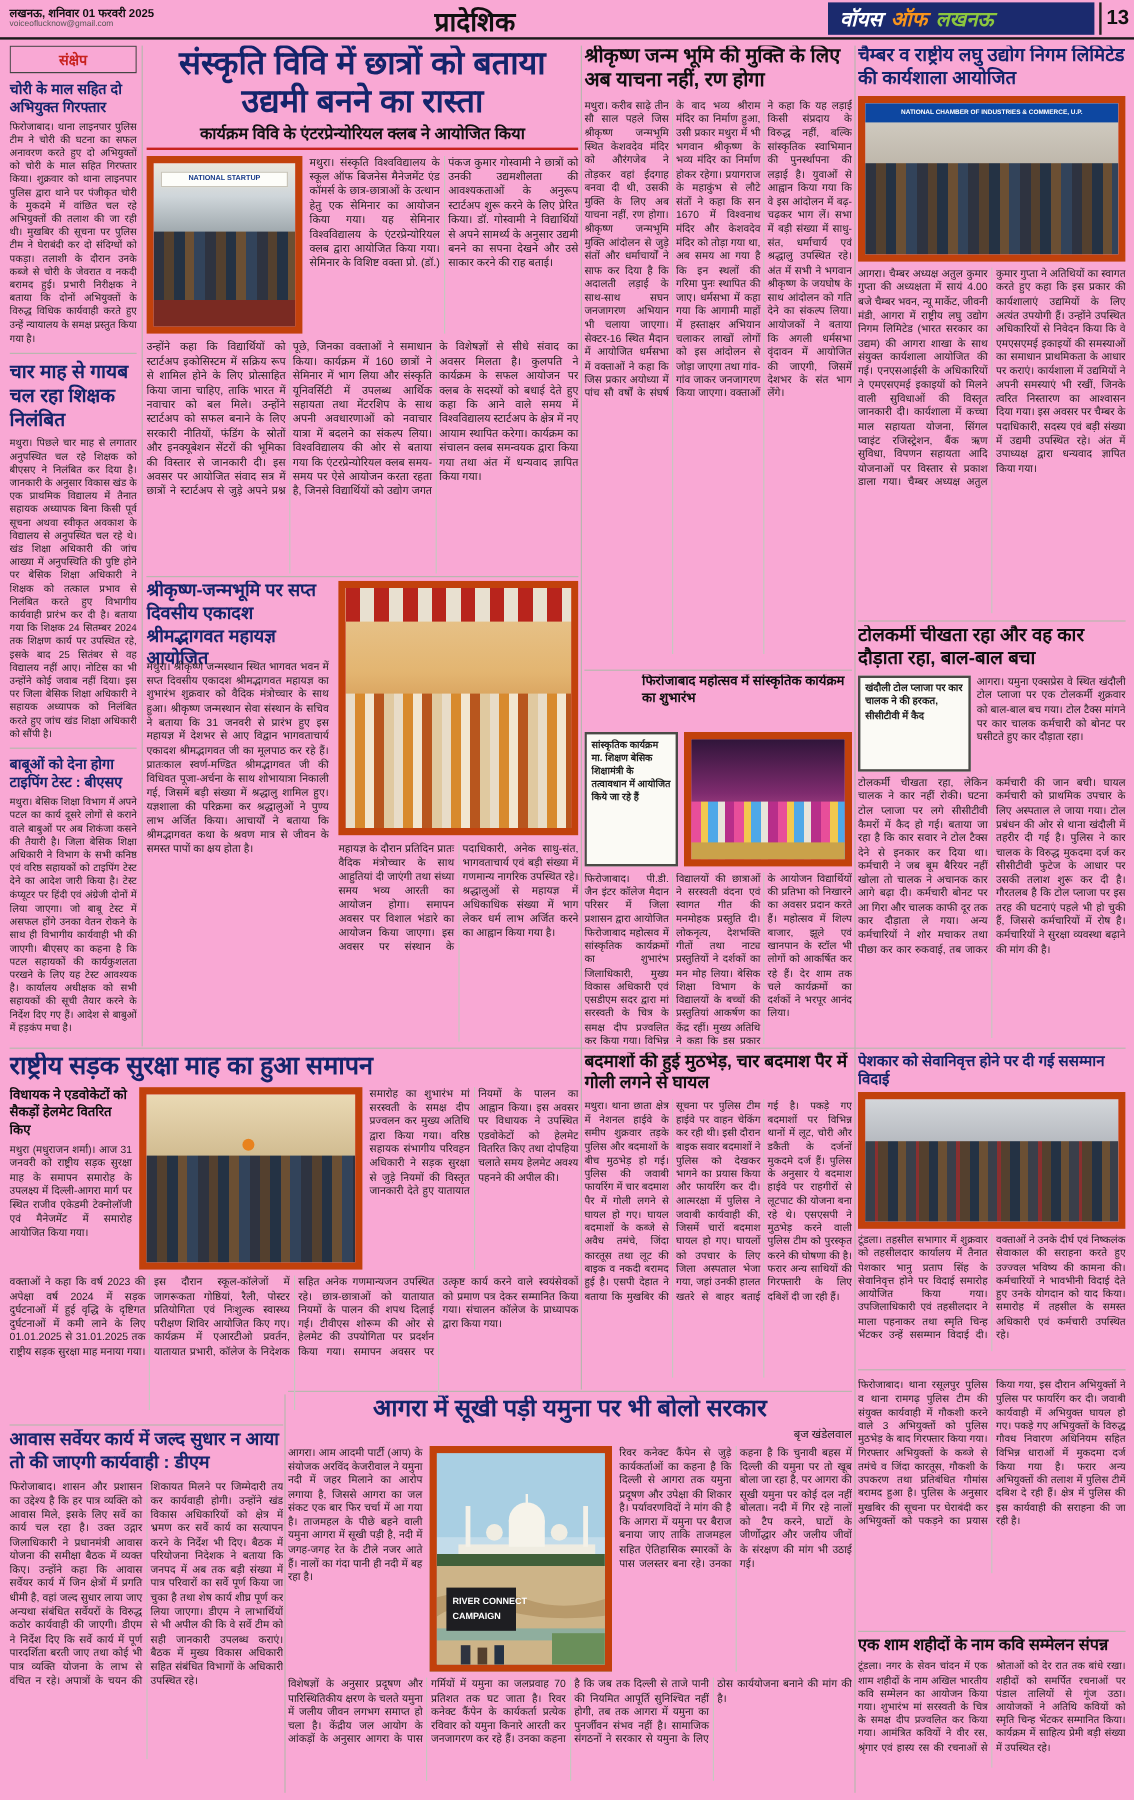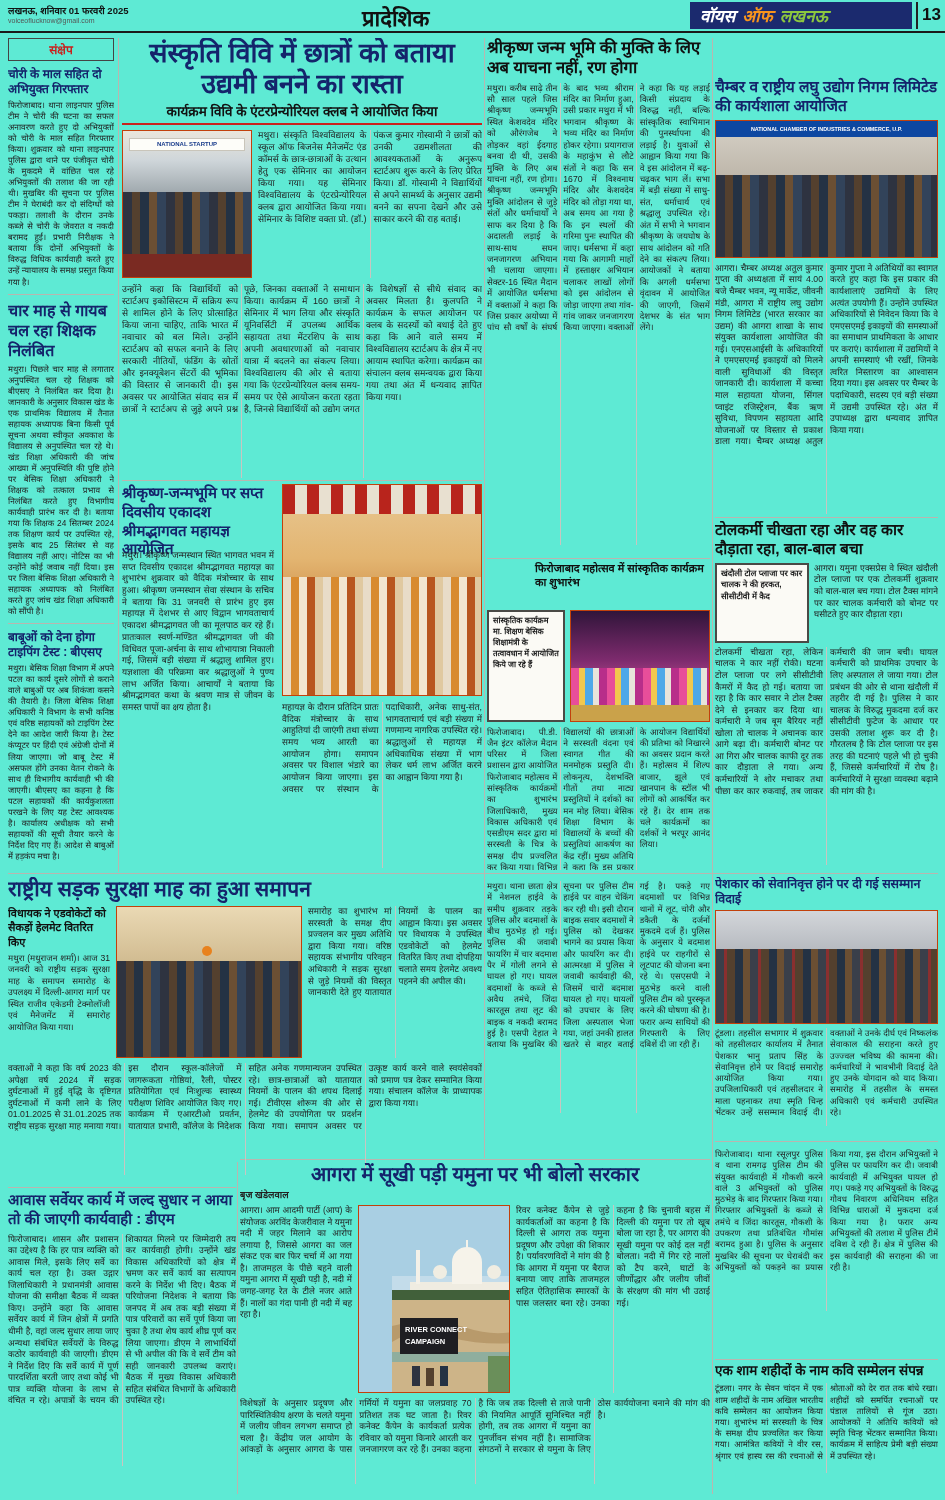--- a/index.html
+++ b/index.html
@@ -1,27 +1,27 @@
 <!DOCTYPE html>
 <html><head>
 <meta charset="utf-8">
 <style>
   * { margin:0; padding:0; box-sizing:border-box; }
   html,body { background:#dedbd4; }
   body { font-family:"Liberation Sans","DejaVu Sans",sans-serif; }
-  .page { position:relative; width:945px; height:1500px; background:#5eead4; margin:0 auto; overflow:hidden; }
+  .page { position:relative; width:945px; height:1500px; background:#f9a8d4; margin:0 auto; overflow:hidden; }
   .abs { position:absolute; }
   .story { position:absolute; overflow:hidden; }
   .hl { font-weight:bold; color:#14246b; }
   .hl.black { color:#101010; }
   .bt { font-size:9px; line-height:1.33; text-align:justify; color:#1f1f1f; }
   .c2 { column-count:2; column-gap:7px; column-rule:1px solid #c8c6c0; }
   .c3 { column-count:3; column-gap:6px; column-rule:1px solid #c8c6c0; }
   .c4 { column-count:4; column-gap:7px; column-rule:1px solid #c8c6c0; }
-  .photo { position:relative; border:1px solid #c2410c; overflow:hidden;padding-left:33px; }
+  .photo { position:relative; border:6px solid #c2410c; overflow:hidden; }
   .vr { position:absolute; width:1px; background:#b9b6af; }
   .hrl { position:absolute; height:1px; background:#b9b6af; }
   .redline { height:2px; background:#c8221e; }
   .crowd { position:absolute; left:0; right:0; bottom:0; height:58%;
     background:repeating-linear-gradient(90deg,#2e3340 0 9px,#54402e 9px 17px,#243244 17px 26px,#6b4f33 26px 34px,#32435a 34px 43px); }
   .ph-seminar { background:linear-gradient(180deg,#eae6dc 0%,#cfd6da 20%,#9aa3a8 45%,#6e6c66 75%,#4a4742 100%); }
   .ph-yagya { background:linear-gradient(180deg,#e8c894 0%,#e3b571 35%,#c67f3a 70%,#8a5524 100%); }
   .ph-chamber { background:linear-gradient(180deg,#d7d2c8 0%,#b5ada0 55%,#8f8a80 100%); }
   .ph-mahotsav { background:linear-gradient(180deg,#30153a 0%,#7e2b6e 45%,#d95fa0 85%,#e8a23e 100%); }
   .ph-sadak { background:linear-gradient(180deg,#ead9b4 0%,#c8b184 50%,#7a6543 100%); }
@@ -111,21 +111,21 @@
       <div class="box-note" style="width:78px;font-size:8px;flex:none;">सांस्कृतिक कार्यक्रम मा. शिक्षण बेसिक शिक्षामंत्री के तत्वावधान में आयोजित किये जा रहे हैं</div>
       <div class="photo ph-mahotsav" style="flex:1;height:112px;">
         <div class="crowd" style="height:48%;background:repeating-linear-gradient(90deg,#e associatedeb4e8 0 0);background:repeating-linear-gradient(90deg,#e84e9a 0 8px,#f2c84e 8px 14px,#4ea8e8 14px 22px,#e8e4da 22px 28px,#b82e8a 28px 36px);"></div>
         <div class="abs" style="left:0;right:0;bottom:0;height:14%;background:#caa24a;"></div>
       </div>
     </div>
     <div class="bt c3" style="margin-top:5px;height:156px;font-size:8.5px;">फिरोजाबाद। पी.डी. जैन इंटर कॉलेज मैदान परिसर में जिला प्रशासन द्वारा आयोजित फिरोजाबाद महोत्सव में सांस्कृतिक कार्यक्रमों का शुभारंभ जिलाधिकारी, मुख्य विकास अधिकारी एवं एसडीएम सदर द्वारा मां सरस्वती के चित्र के समक्ष दीप प्रज्वलित कर किया गया। विभिन्न विद्यालयों की छात्राओं ने सरस्वती वंदना एवं स्वागत गीत की मनमोहक प्रस्तुति दी। लोकनृत्य, देशभक्ति गीतों तथा नाट्य प्रस्तुतियों ने दर्शकों का मन मोह लिया। बेसिक शिक्षा विभाग के विद्यालयों के बच्चों की प्रस्तुतियां आकर्षण का केंद्र रहीं। मुख्य अतिथि ने कहा कि इस प्रकार के आयोजन विद्यार्थियों की प्रतिभा को निखारने का अवसर प्रदान करते हैं। महोत्सव में शिल्प बाजार, झूले एवं खानपान के स्टॉल भी लोगों को आकर्षित कर रहे हैं। देर शाम तक चले कार्यक्रमों का दर्शकों ने भरपूर आनंद लिया।</div>
   </div>
 
   <div class="story" style="left:715px;top:38px;width:223px;height:476px;">
-    <div class="hl" style="font-size:15.5px;line-height:1.22;margin-top:40px;">चैम्बर व राष्ट्रीय लघु उद्योग निगम लिमिटेड की कार्यशाला आयोजित</div>
+    <div class="hl" style="font-size:15.5px;line-height:1.22;">चैम्बर व राष्ट्रीय लघु उद्योग निगम लिमिटेड की कार्यशाला आयोजित</div>
     <div class="photo ph-chamber" style="height:138px;margin-top:4px;">
       <div class="abs" style="left:0;right:0;top:0;height:16px;background:#0d47a1;color:#fff;font-size:5.4px;font-weight:bold;text-align:center;line-height:16px;">NATIONAL CHAMBER OF INDUSTRIES &amp; COMMERCE, U.P.</div>
       <div class="crowd" style="height:60%;"></div>
     </div>
     <div class="bt c2" style="margin-top:5px;height:288px;font-size:8.7px;">आगरा। चैम्बर अध्यक्ष अतुल कुमार गुप्ता की अध्यक्षता में सायं 4.00 बजे चैम्बर भवन, न्यू मार्केट, जीवनी मंडी, आगरा में राष्ट्रीय लघु उद्योग निगम लिमिटेड (भारत सरकार का उद्यम) की आगरा शाखा के साथ संयुक्त कार्यशाला आयोजित की गई। एनएसआईसी के अधिकारियों ने एमएसएमई इकाइयों को मिलने वाली सुविधाओं की विस्तृत जानकारी दी। कार्यशाला में कच्चा माल सहायता योजना, सिंगल प्वाइंट रजिस्ट्रेशन, बैंक ऋण सुविधा, विपणन सहायता आदि योजनाओं पर विस्तार से प्रकाश डाला गया। चैम्बर अध्यक्ष अतुल कुमार गुप्ता ने अतिथियों का स्वागत करते हुए कहा कि इस प्रकार की कार्यशालाएं उद्यमियों के लिए अत्यंत उपयोगी हैं। उन्होंने उपस्थित अधिकारियों से निवेदन किया कि वे एमएसएमई इकाइयों की समस्याओं का समाधान प्राथमिकता के आधार पर कराएं। कार्यशाला में उद्यमियों ने अपनी समस्याएं भी रखीं, जिनके त्वरित निस्तारण का आश्वासन दिया गया। इस अवसर पर चैम्बर के पदाधिकारी, सदस्य एवं बड़ी संख्या में उद्यमी उपस्थित रहे। अंत में उपाध्यक्ष द्वारा धन्यवाद ज्ञापित किया गया।</div>
   </div>
 
   <div class="story" style="left:715px;top:521px;width:223px;height:350px;">
     <div class="hl black" style="font-size:15.5px;line-height:1.22;">टोलकर्मी चीखता रहा और वह कार दौड़ाता रहा, बाल-बाल बचा</div>
     <div style="display:flex;gap:5px;margin-top:4px;height:80px;">
@@ -145,20 +145,21 @@
       <div class="photo ph-sadak" style="width:186px;height:152px;flex:none;">
         <div class="crowd" style="height:64%;"></div>
         <div class="abs" style="left:46%;top:26%;width:10px;height:10px;border-radius:50%;background:#e8821e;"></div>
       </div>
       <div class="bt c2" style="flex:1;height:152px;font-size:8.7px;">समारोह का शुभारंभ मां सरस्वती के समक्ष दीप प्रज्वलन कर मुख्य अतिथि द्वारा किया गया। वरिष्ठ सहायक संभागीय परिवहन अधिकारी ने सड़क सुरक्षा से जुड़े नियमों की विस्तृत जानकारी देते हुए यातायात नियमों के पालन का आह्वान किया। इस अवसर पर विधायक ने उपस्थित एडवोकेटों को हेलमेट वितरित किए तथा दोपहिया चलाते समय हेलमेट अवश्य पहनने की अपील की।</div>
     </div>
     <div class="bt c4" style="margin-top:5px;height:112px;font-size:8.7px;">वक्ताओं ने कहा कि वर्ष 2023 की अपेक्षा वर्ष 2024 में सड़क दुर्घटनाओं में हुई वृद्धि के दृष्टिगत दुर्घटनाओं में कमी लाने के लिए 01.01.2025 से 31.01.2025 तक राष्ट्रीय सड़क सुरक्षा माह मनाया गया। इस दौरान स्कूल-कॉलेजों में जागरूकता गोष्ठियां, रैली, पोस्टर प्रतियोगिता एवं निःशुल्क स्वास्थ्य परीक्षण शिविर आयोजित किए गए। कार्यक्रम में एआरटीओ प्रवर्तन, यातायात प्रभारी, कॉलेज के निदेशक सहित अनेक गणमान्यजन उपस्थित रहे। छात्र-छात्राओं को यातायात नियमों के पालन की शपथ दिलाई गई। टीवीएस शोरूम की ओर से हेलमेट की उपयोगिता पर प्रदर्शन किया गया। समापन अवसर पर उत्कृष्ट कार्य करने वाले स्वयंसेवकों को प्रमाण पत्र देकर सम्मानित किया गया। संचालन कॉलेज के प्राध्यापक द्वारा किया गया।</div>
   </div>
 
   <div class="story" style="left:487px;top:877px;width:223px;height:280px;">
+    <div class="hl black" style="font-size:14.5px;line-height:1.22;">बदमाशों की हुई मुठभेड़, चार बदमाश पैर में गोली लगने से घायल</div>
     <div class="bt c3" style="margin-top:4px;height:232px;font-size:8.5px;">मथुरा। थाना छाता क्षेत्र में नेशनल हाईवे के समीप शुक्रवार तड़के पुलिस और बदमाशों के बीच मुठभेड़ हो गई। पुलिस की जवाबी फायरिंग में चार बदमाश पैर में गोली लगने से घायल हो गए। घायल बदमाशों के कब्जे से अवैध तमंचे, जिंदा कारतूस तथा लूट की बाइक व नकदी बरामद हुई है। एसपी देहात ने बताया कि मुखबिर की सूचना पर पुलिस टीम हाईवे पर वाहन चेकिंग कर रही थी। इसी दौरान बाइक सवार बदमाशों ने पुलिस को देखकर भागने का प्रयास किया और फायरिंग कर दी। आत्मरक्षा में पुलिस ने जवाबी कार्यवाही की, जिसमें चारों बदमाश घायल हो गए। घायलों को उपचार के लिए जिला अस्पताल भेजा गया, जहां उनकी हालत खतरे से बाहर बताई गई है। पकड़े गए बदमाशों पर विभिन्न थानों में लूट, चोरी और डकैती के दर्जनों मुकदमे दर्ज हैं। पुलिस के अनुसार ये बदमाश हाईवे पर राहगीरों से लूटपाट की योजना बना रहे थे। एसएसपी ने मुठभेड़ करने वाली पुलिस टीम को पुरस्कृत करने की घोषणा की है। फरार अन्य साथियों की गिरफ्तारी के लिए दबिशें दी जा रही हैं।</div>
   </div>
 
   <div class="story" style="left:715px;top:877px;width:223px;height:260px;">
     <div class="hl" style="font-size:12.5px;line-height:1.2;">पेशकार को सेवानिवृत्त होने पर दी गई ससम्मान विदाई</div>
     <div class="photo ph-peshkar" style="height:114px;margin-top:3px;">
       <div class="crowd" style="height:66%;background:repeating-linear-gradient(90deg,#3a3f4a 0 8px,#8a2f2f 8px 11px,#54402e 11px 19px,#243244 19px 27px,#6b4f33 27px 34px);"></div>
     </div>
     <div class="bt c2" style="margin-top:4px;height:98px;font-size:8.5px;">टूंडला। तहसील सभागार में शुक्रवार को तहसीलदार कार्यालय में तैनात पेशकार भानु प्रताप सिंह के सेवानिवृत्त होने पर विदाई समारोह आयोजित किया गया। उपजिलाधिकारी एवं तहसीलदार ने माला पहनाकर तथा स्मृति चिन्ह भेंटकर उन्हें ससम्मान विदाई दी। वक्ताओं ने उनके दीर्घ एवं निष्कलंक सेवाकाल की सराहना करते हुए उज्ज्वल भविष्य की कामना की। कर्मचारियों ने भावभीनी विदाई देते हुए उनके योगदान को याद किया। समारोह में तहसील के समस्त अधिकारी एवं कर्मचारी उपस्थित रहे।</div>
   </div>
@@ -172,21 +173,21 @@
     <div class="bt c2" style="margin-top:4px;height:90px;font-size:8.4px;">टूंडला। नगर के सेवन चांदन में एक शाम शहीदों के नाम अखिल भारतीय कवि सम्मेलन का आयोजन किया गया। शुभारंभ मां सरस्वती के चित्र के समक्ष दीप प्रज्वलित कर किया गया। आमंत्रित कवियों ने वीर रस, श्रृंगार एवं हास्य रस की रचनाओं से श्रोताओं को देर रात तक बांधे रखा। शहीदों को समर्पित रचनाओं पर पंडाल तालियों से गूंज उठा। आयोजकों ने अतिथि कवियों को स्मृति चिन्ह भेंटकर सम्मानित किया। कार्यक्रम में साहित्य प्रेमी बड़ी संख्या में उपस्थित रहे।</div>
   </div>
 
   <div class="story" style="left:8px;top:1191px;width:228px;height:302px;">
     <div class="hl" style="font-size:15px;line-height:1.25;">आवास सर्वेयर कार्य में जल्द सुधार न आया तो की जाएगी कार्यवाही : डीएम</div>
     <div class="bt c2" style="margin-top:5px;height:232px;font-size:8.7px;">फिरोजाबाद। शासन और प्रशासन का उद्देश्य है कि हर पात्र व्यक्ति को आवास मिले, इसके लिए सर्वे का कार्य चल रहा है। उक्त उद्गार जिलाधिकारी ने प्रधानमंत्री आवास योजना की समीक्षा बैठक में व्यक्त किए। उन्होंने कहा कि आवास सर्वेयर कार्य में जिन क्षेत्रों में प्रगति धीमी है, वहां जल्द सुधार लाया जाए अन्यथा संबंधित सर्वेयरों के विरुद्ध कठोर कार्यवाही की जाएगी। डीएम ने निर्देश दिए कि सर्वे कार्य में पूर्ण पारदर्शिता बरती जाए तथा कोई भी पात्र व्यक्ति योजना के लाभ से वंचित न रहे। अपात्रों के चयन की शिकायत मिलने पर जिम्मेदारी तय कर कार्यवाही होगी। उन्होंने खंड विकास अधिकारियों को क्षेत्र में भ्रमण कर सर्वे कार्य का सत्यापन करने के निर्देश भी दिए। बैठक में परियोजना निदेशक ने बताया कि जनपद में अब तक बड़ी संख्या में पात्र परिवारों का सर्वे पूर्ण किया जा चुका है तथा शेष कार्य शीघ्र पूर्ण कर लिया जाएगा। डीएम ने लाभार्थियों से भी अपील की कि वे सर्वे टीम को सही जानकारी उपलब्ध कराएं। बैठक में मुख्य विकास अधिकारी सहित संबंधित विभागों के अधिकारी उपस्थित रहे।</div>
   </div>
 
   <div class="story" style="left:240px;top:1163px;width:470px;height:330px;">
     <div class="hl" style="font-size:20px;line-height:1.15;text-align:center;">आगरा में सूखी पड़ी यमुना पर भी बोलो सरकार</div>
-    <div style="font-size:9.5px;font-weight:bold;text-align:left;color:#222;margin-top:2px;">बृज खंडेलवाल</div>
+    <div style="font-size:9.5px;font-weight:normal;text-align:right;color:#222;margin-top:2px;">बृज खंडेलवाल</div>
     <div style="display:flex;gap:6px;margin-top:4px;height:188px;">
       <div class="bt" style="width:112px;flex:none;font-size:8.7px;">आगरा। आम आदमी पार्टी (आप) के संयोजक अरविंद केजरीवाल ने यमुना नदी में जहर मिलाने का आरोप लगाया है, जिससे आगरा का जल संकट एक बार फिर चर्चा में आ गया है। ताजमहल के पीछे बहने वाली यमुना आगरा में सूखी पड़ी है, नदी में जगह-जगह रेत के टीले नजर आते हैं। नालों का गंदा पानी ही नदी में बह रहा है।</div>
       <div class="photo" style="width:152px;height:188px;flex:none;background:#a9cfe3;">
         <svg width="150" height="186" viewBox="0 0 150 186" preserveAspectRatio="none">
           <rect x="0" y="0" width="150" height="96" fill="#a9cfe3"></rect>
           <rect x="0" y="70" width="150" height="26" fill="#c3dcea"></rect>
           <rect x="18" y="76" width="114" height="8" fill="#efece1"></rect>
           <rect x="24" y="44" width="4" height="34" fill="#f4f1e8"></rect>
           <rect x="122" y="44" width="4" height="34" fill="#f4f1e8"></rect>
           <circle cx="75" cy="56" r="15" fill="#f6f3ea"></circle>

